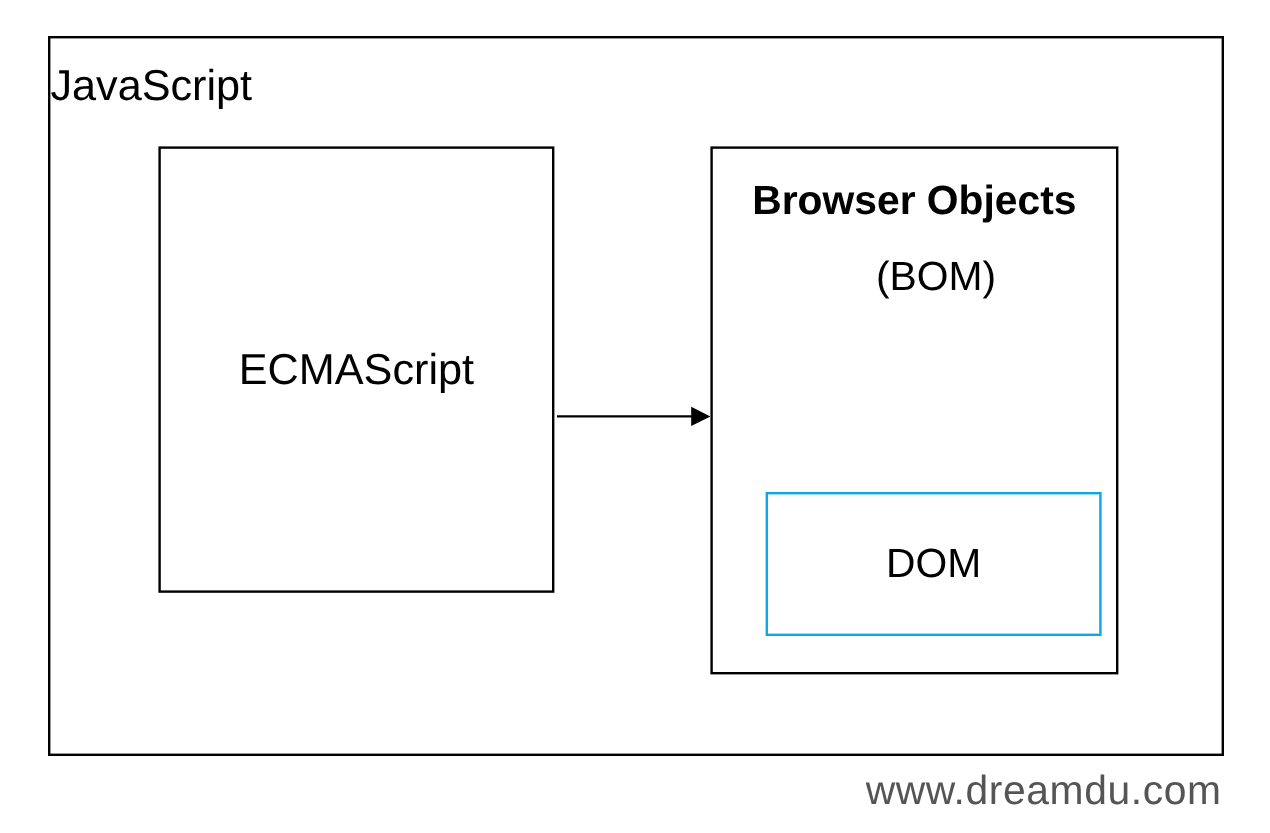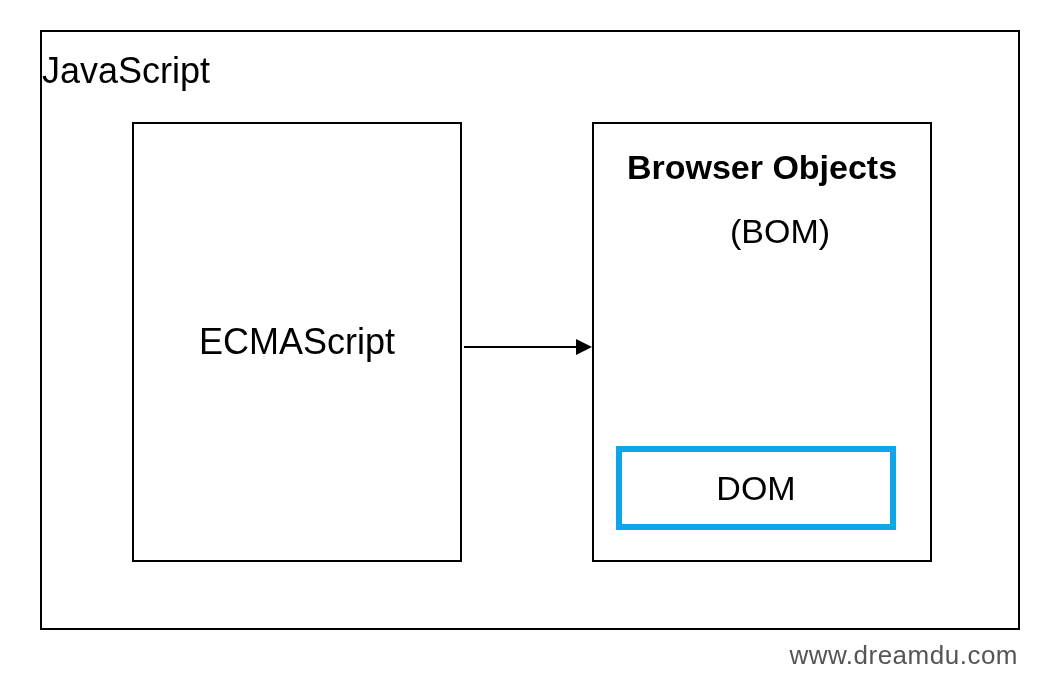--- a/index.html
+++ b/index.html
@@ -32,21 +32,21 @@
     .inner-row {
       position: relative;
       width: 100%;
       height: 490px;
     }
     .left-box {
       position: absolute;
       left: 90px;
       top: 20px;
       width: 330px;
-      height: 440px;
+      height: 372px;
       border: 2px solid #000;
       display: flex;
       align-items: center;
       justify-content: center;
     }
     .left-label {
       font-size: 36px;
       color: #000;
     }
     .right-box {
@@ -66,45 +66,45 @@
       font-weight: bold;
     }
     .right-title-line2 {
       font-size: 34px;
       color: #000;
       margin-top: 20px;
       margin-left: 36px;
     }
     .dom-box {
       position: absolute;
-      left: 22px;
+      left: 44px;
       bottom: 30px;
       width: 280px;
-      height: 84px;
-      border: 6px solid #0ea5e9;
+      height: 120px;
+      border: 2px solid #0ea5e9;
       display: flex;
       align-items: center;
       justify-content: center;
     }
     .dom-label {
       font-size: 34px;
       color: #000;
     }
     .arrow-svg {
       position: absolute;
       left: 422px;
       top: 230px;
       width: 128px;
       height: 30px;
     }
     .footer-url {
       position: absolute;
       right: 40px;
       top: 640px;
-      font-size: 26px;
+      font-size: 34px;
       color: #555;
       letter-spacing: 0.5px;
     }
   </style>
 </head>
 <body>
 
 <div class="outer-box">
   <div class="outer-title">JavaScript</div>
   <div class="inner-row">

